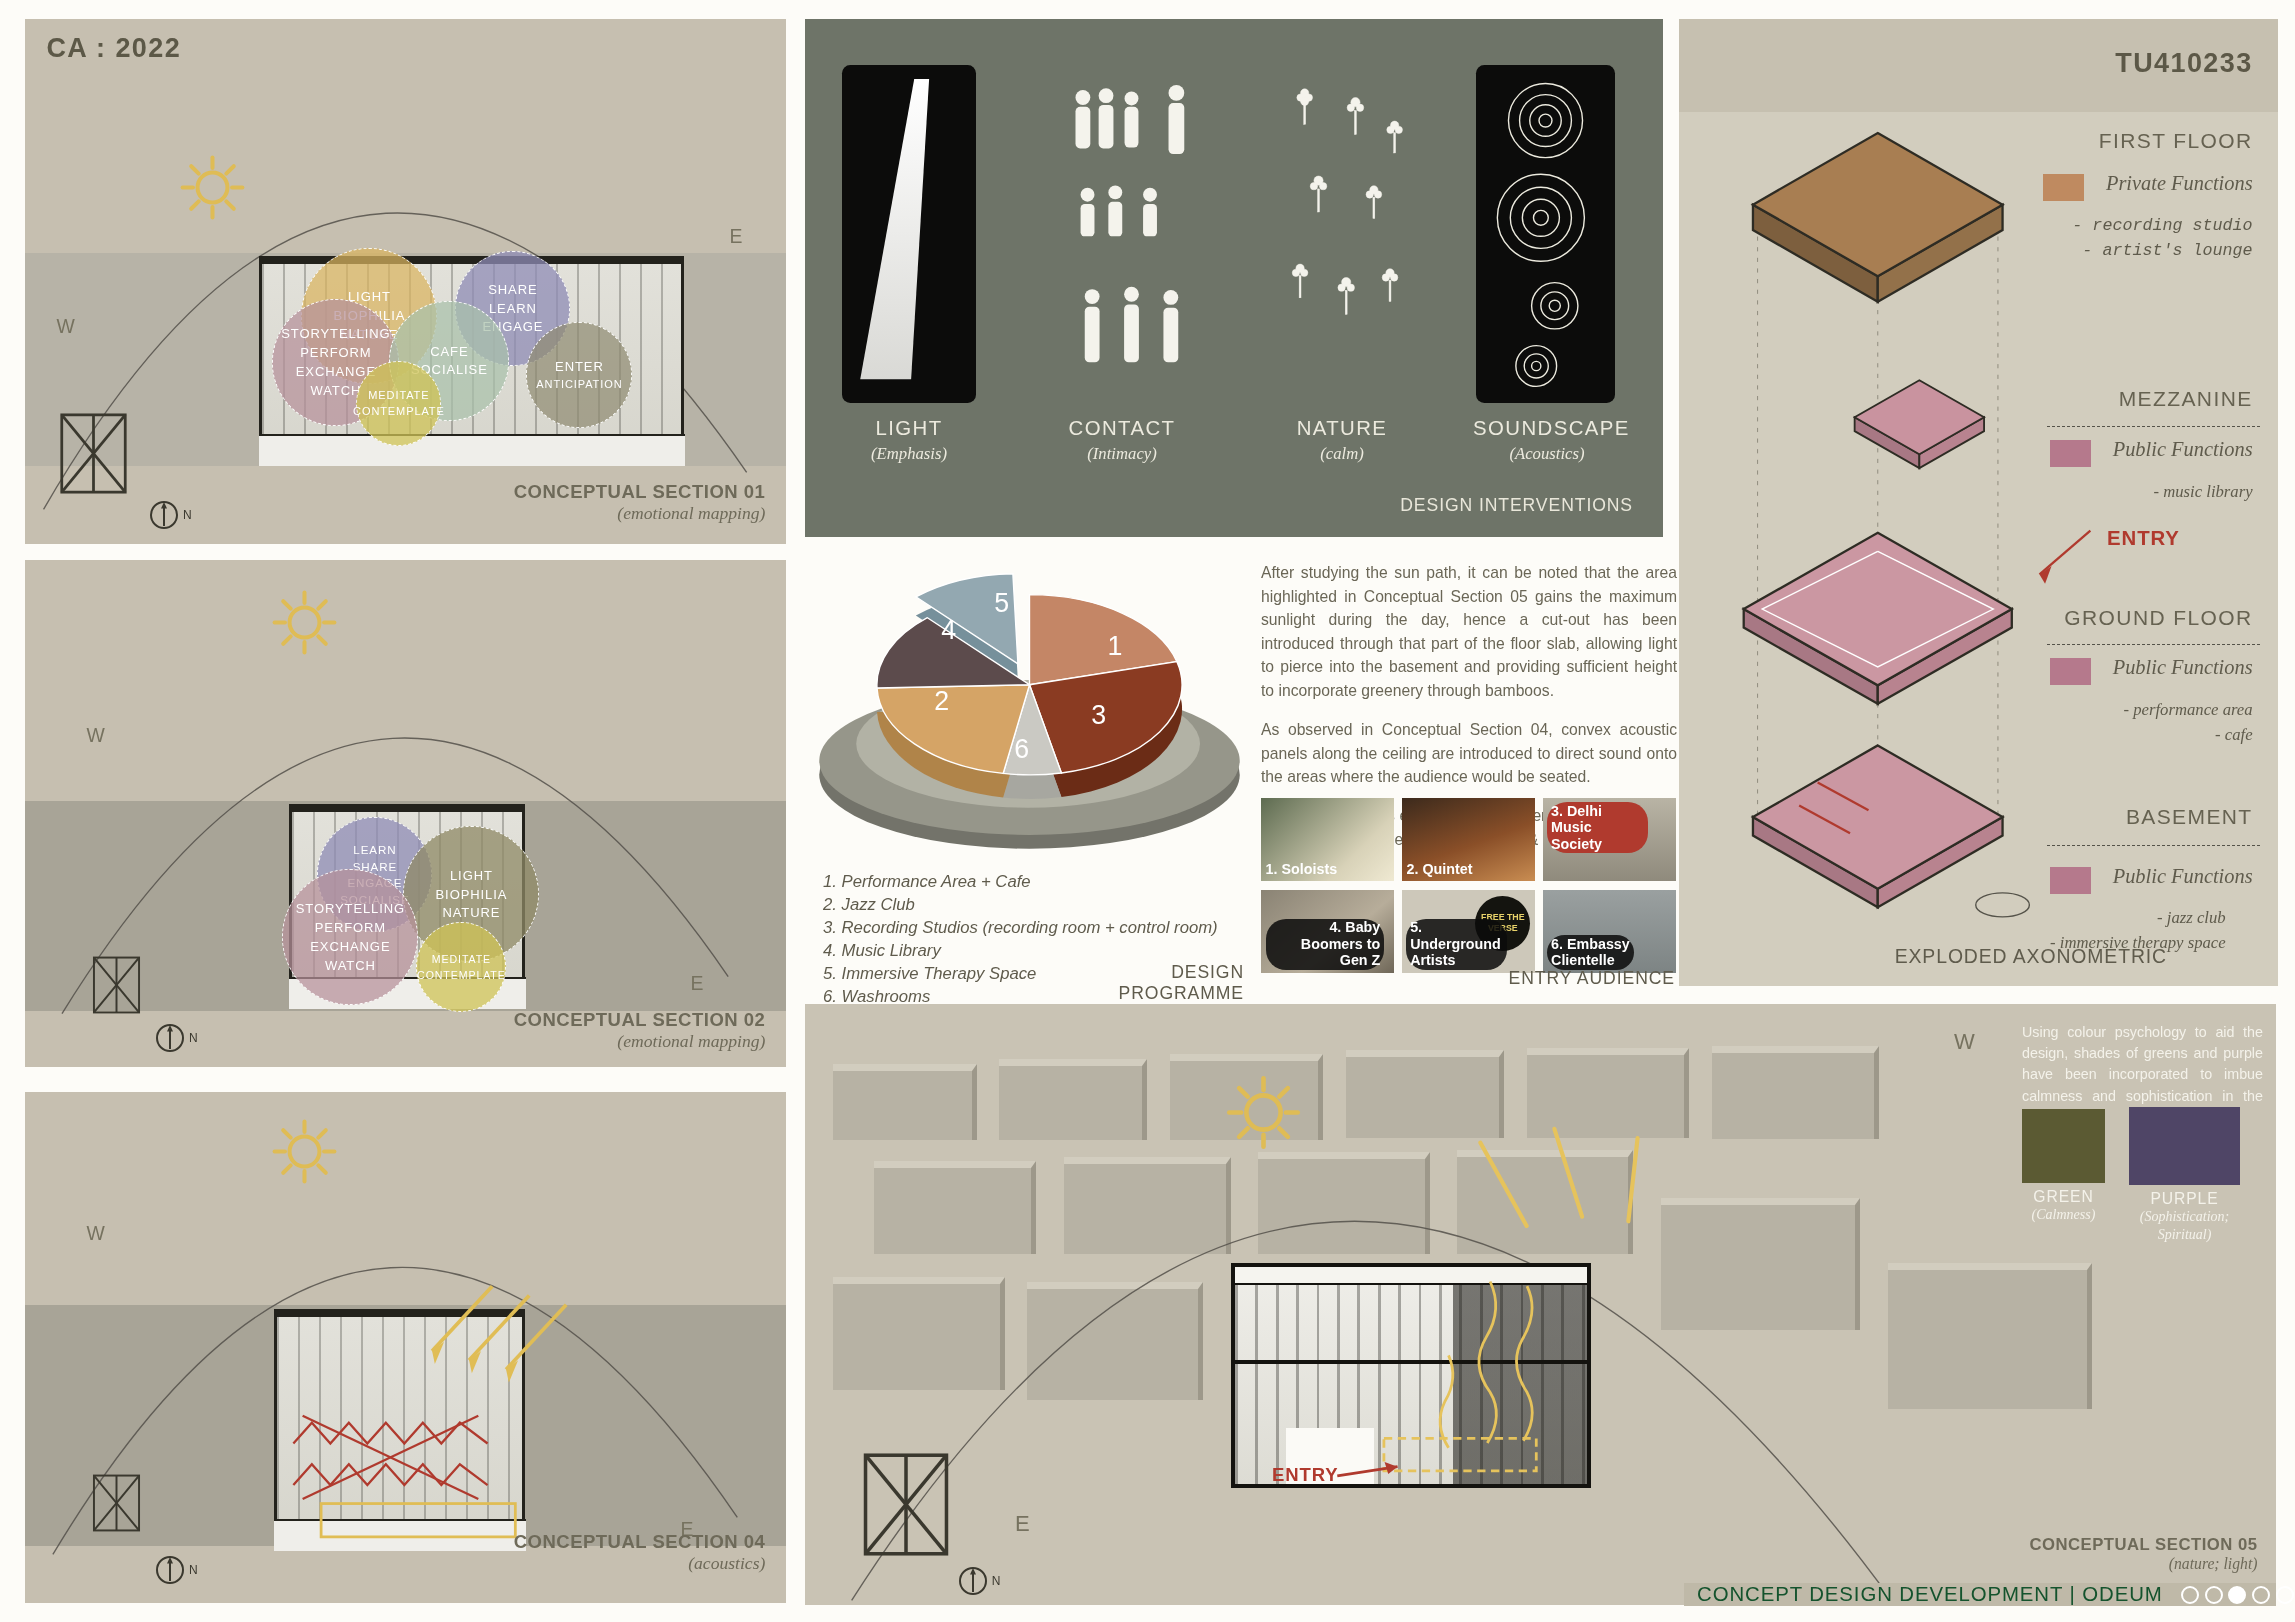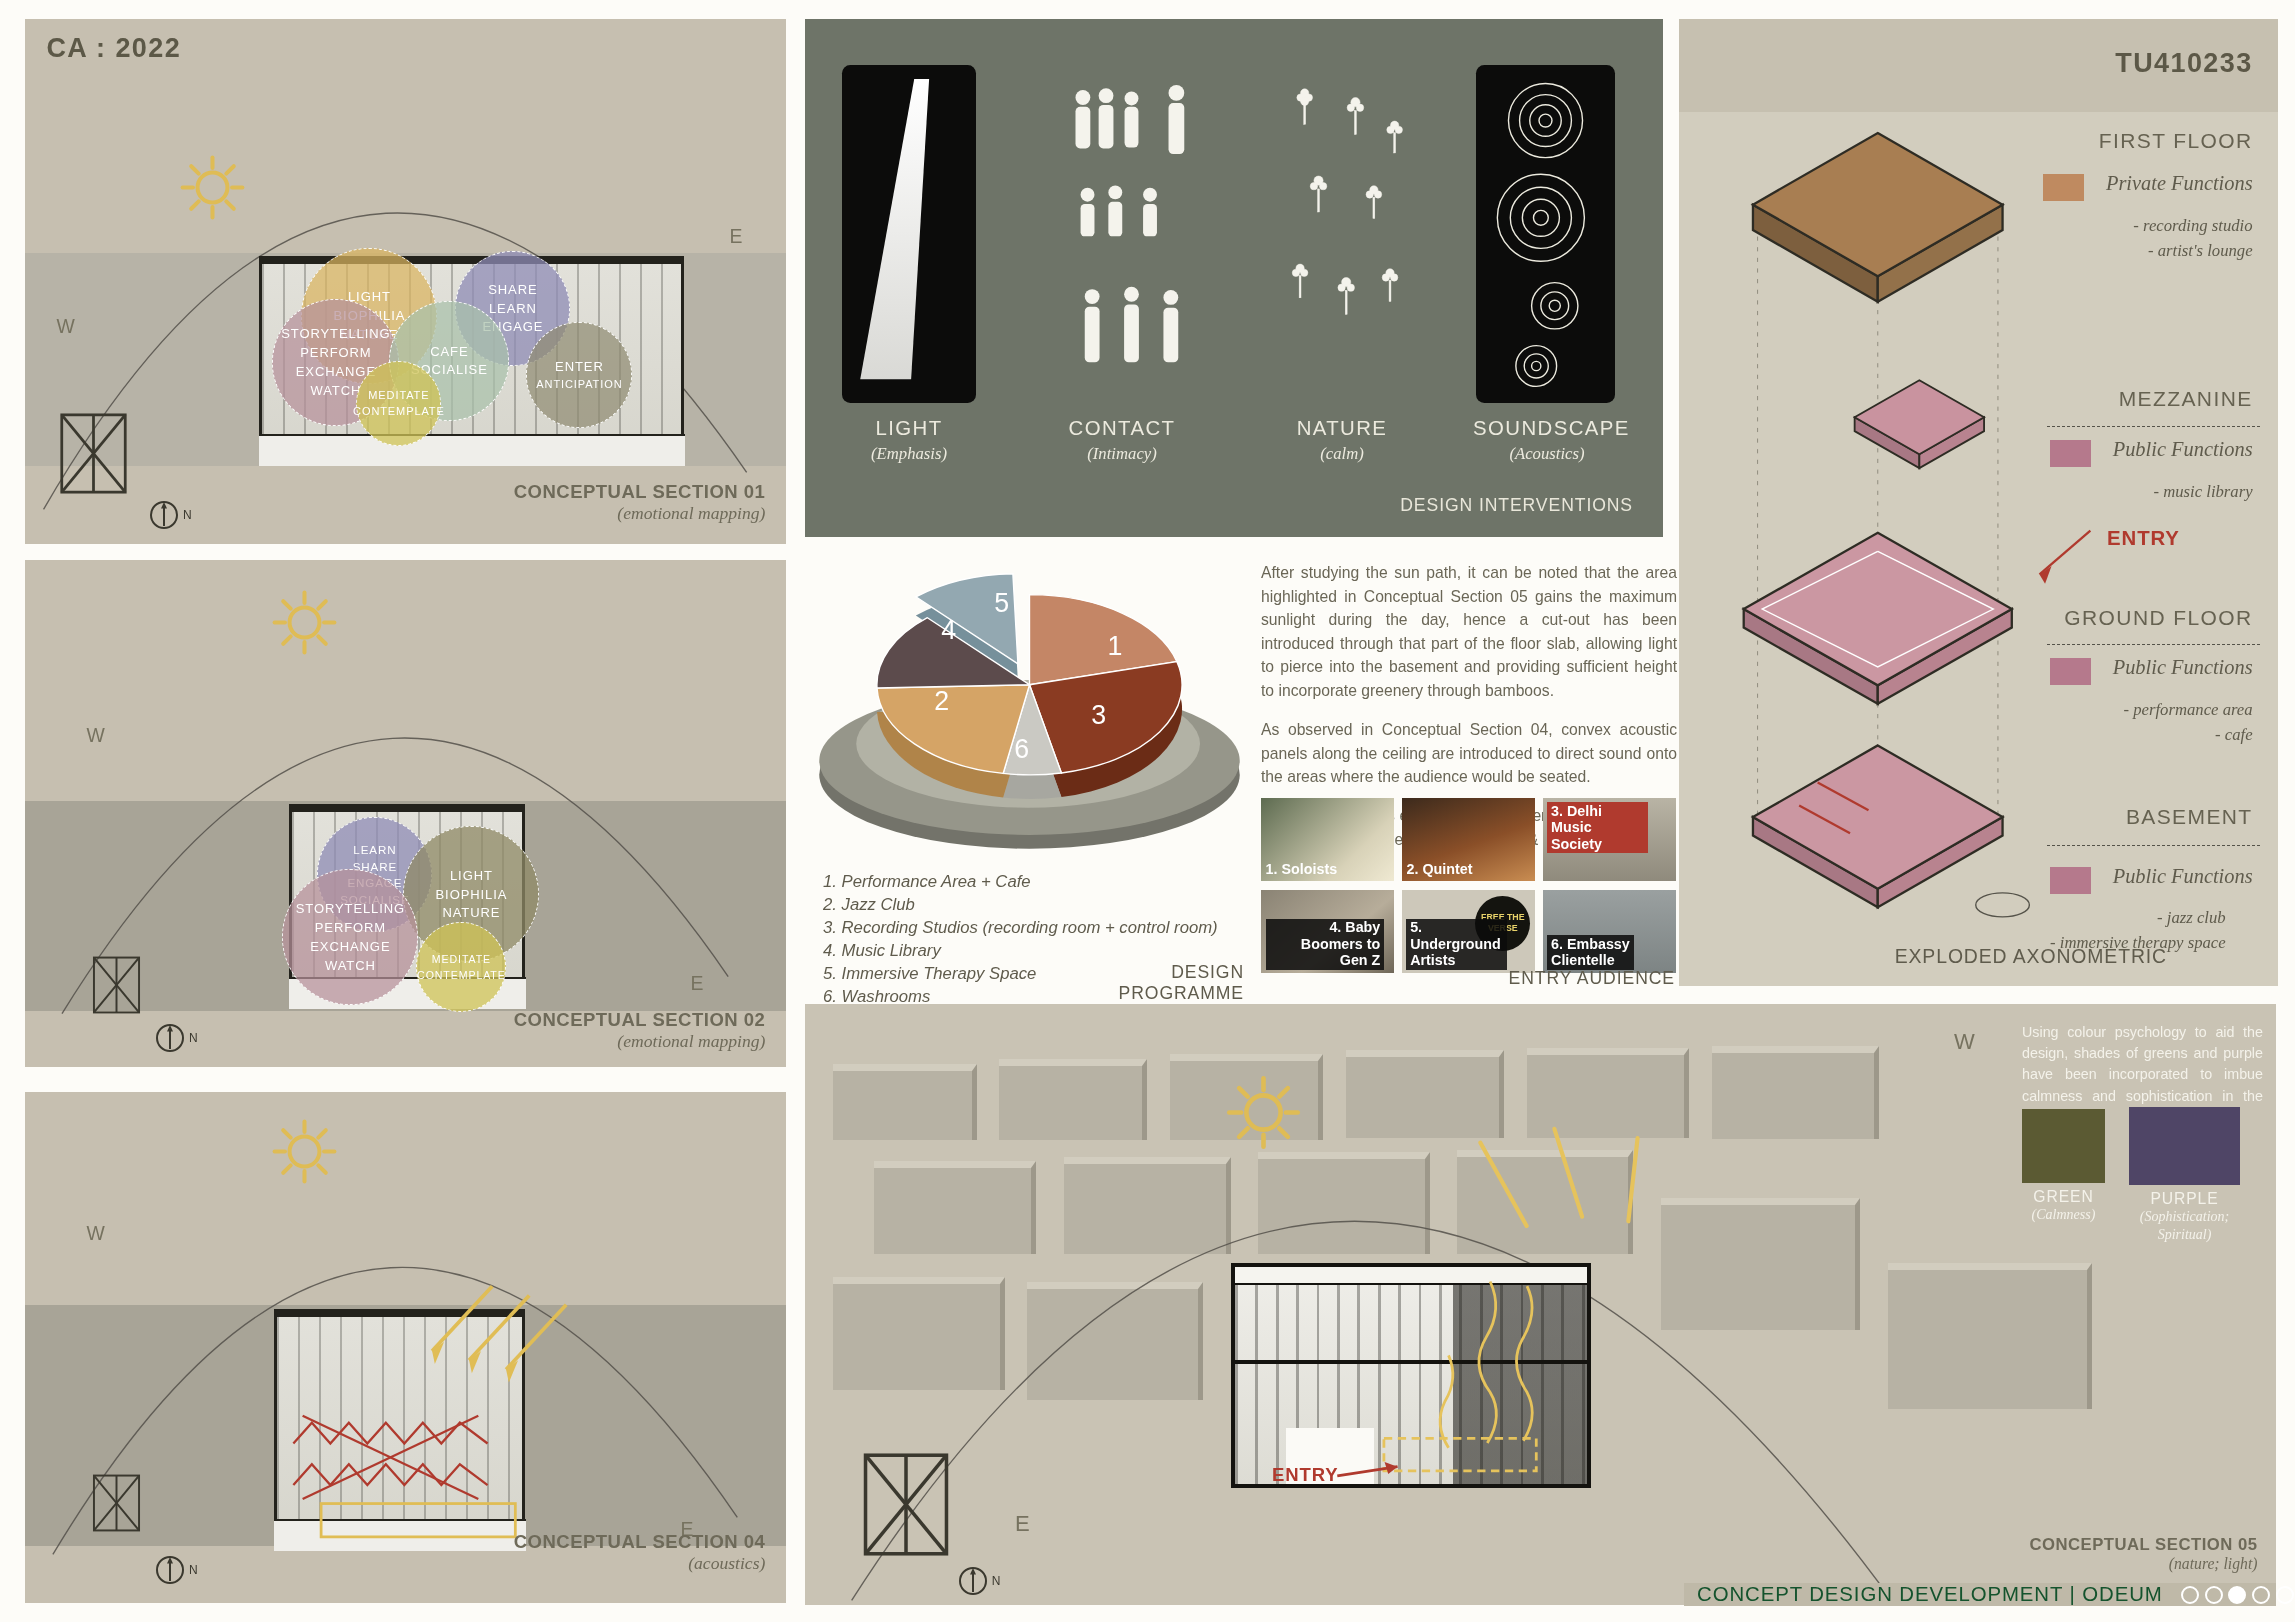--- a/index.html
+++ b/index.html
@@ -61,21 +61,21 @@
   .seccap{position:absolute;color:#e9e7da;font-size:17.6px;letter-spacing:0.9px;}
   
   .prog-list div{font-size:16.7px;color:#5f5b4c;line-height:1.38;font-style:italic;font-family:"Liberation Sans",sans-serif;}
   .prog-cap,.aud-cap{font-size:17.6px;color:#5f5b4c;letter-spacing:0.9px;}
   .pie-num{fill:#ffffff;font-size:58px;font-family:"Liberation Sans",sans-serif;}
   
   .narr p{font-size:15.7px;line-height:1.5;text-align:justify;margin:0 0 15.7px 0;color:#6a6656;}
   
   .aud{position:absolute;display:grid;grid-template-columns:repeat(3,133px);grid-auto-rows:83px;gap:9.3px 7.9px;}
   .tile{position:relative;overflow:hidden;}
-  .tile .lbl{position:absolute;left:4.6px;bottom:3.7px;font-size:14.3px;font-weight:bold;color:#fff;line-height:1.15;}
+  .tile .lbl{position:absolute;left:4.6px;bottom:3.7px;font-size:14.3px;font-weight:bold;color:#fff;line-height:1.15;border-radius:20px;}
   .lbl.red{background:#b03a2e;padding:0.9px 3.7px;}
   .lbl.blk{background:rgba(10,10,10,.85);padding:0.9px 3.7px;}
   .t1{background:linear-gradient(135deg,#5d6b50,#d8d2b8 70%,#efe9d2);}
   .t2{background:linear-gradient(160deg,#3c2a1c,#8a4f28 55%,#c98d52);}
   .t3{background:linear-gradient(#b9b4a5,#8f8a7c);}
   .t4{background:linear-gradient(140deg,#8a8374,#b7ad9a 60%,#6f6758);text-align:right;}
   .t5{background:#cdc8ba;}
   .t6{background:linear-gradient(#9aa0a0,#7d8484);}
   .badge{position:absolute;right:4.6px;top:5.6px;width:55px;height:55px;border-radius:50%;background:#14140f;
          display:flex;align-items:center;justify-content:center;text-align:center;
@@ -529,21 +529,21 @@
           <polyline points="300,1450 410,1510"></polyline>
       </g>
       <polygon points="780,1000 806,982 792,1020" fill="#b03a2e"></polygon>
       <ellipse cx="700" cy="1715" rx="58" ry="26" fill="none" stroke="#55534a" stroke-width="3"></ellipse>
     </svg>
 
     <div class="abs floor-name" style="right:25.4px;top:110px;">FIRST FLOOR</div>
     <div class="abs" style="right:25.4px;top:153px;text-align:right;">
       <span class="swatch" style="background:#bf8a60;"></span>
       <span class="func">Private Functions</span>
-      <div class="fitems" style="margin-top:12px;">
+      <div class="fitems" style="margin-top:12px;font-family:Liberation Mono, monospace;">
         <div>- recording studio</div>
         <div>- artist's lounge</div>
       </div>
     </div>
 
     <div class="abs floor-name" style="right:25.4px;top:368px;">MEZZANINE</div>
     <div class="dashline" style="right:18.5px;top:407px;"></div>
     <div class="abs" style="right:25.4px;top:419px;text-align:right;">
       <span class="swatch" style="background:#b5798c;"></span>
       <span class="func">Public Functions</span>

